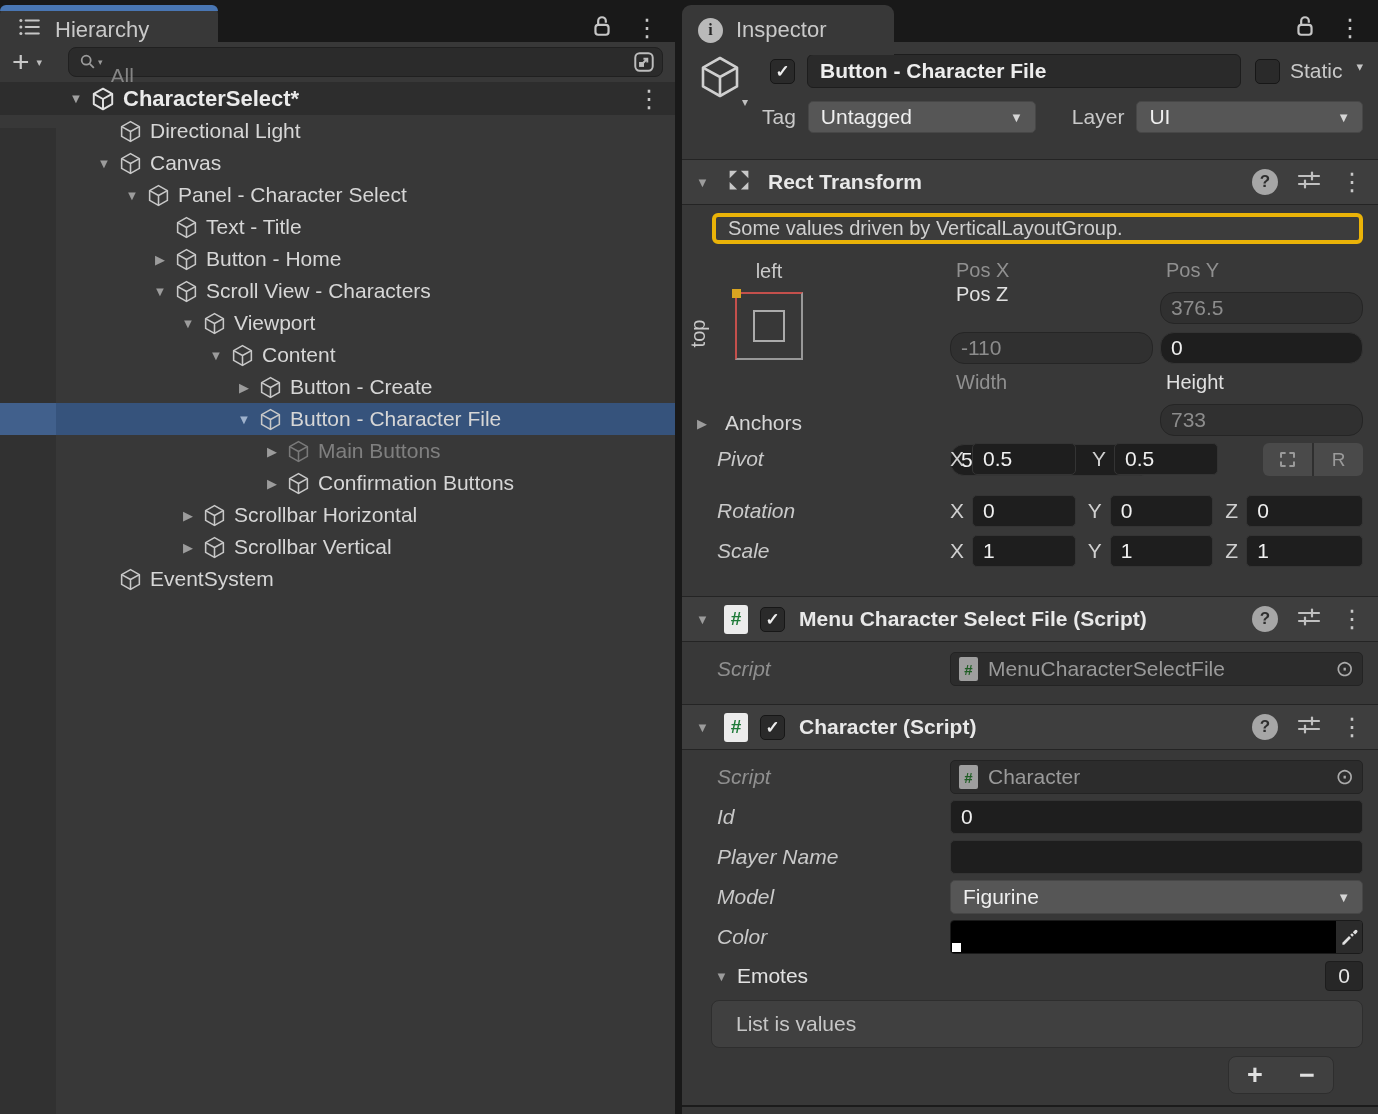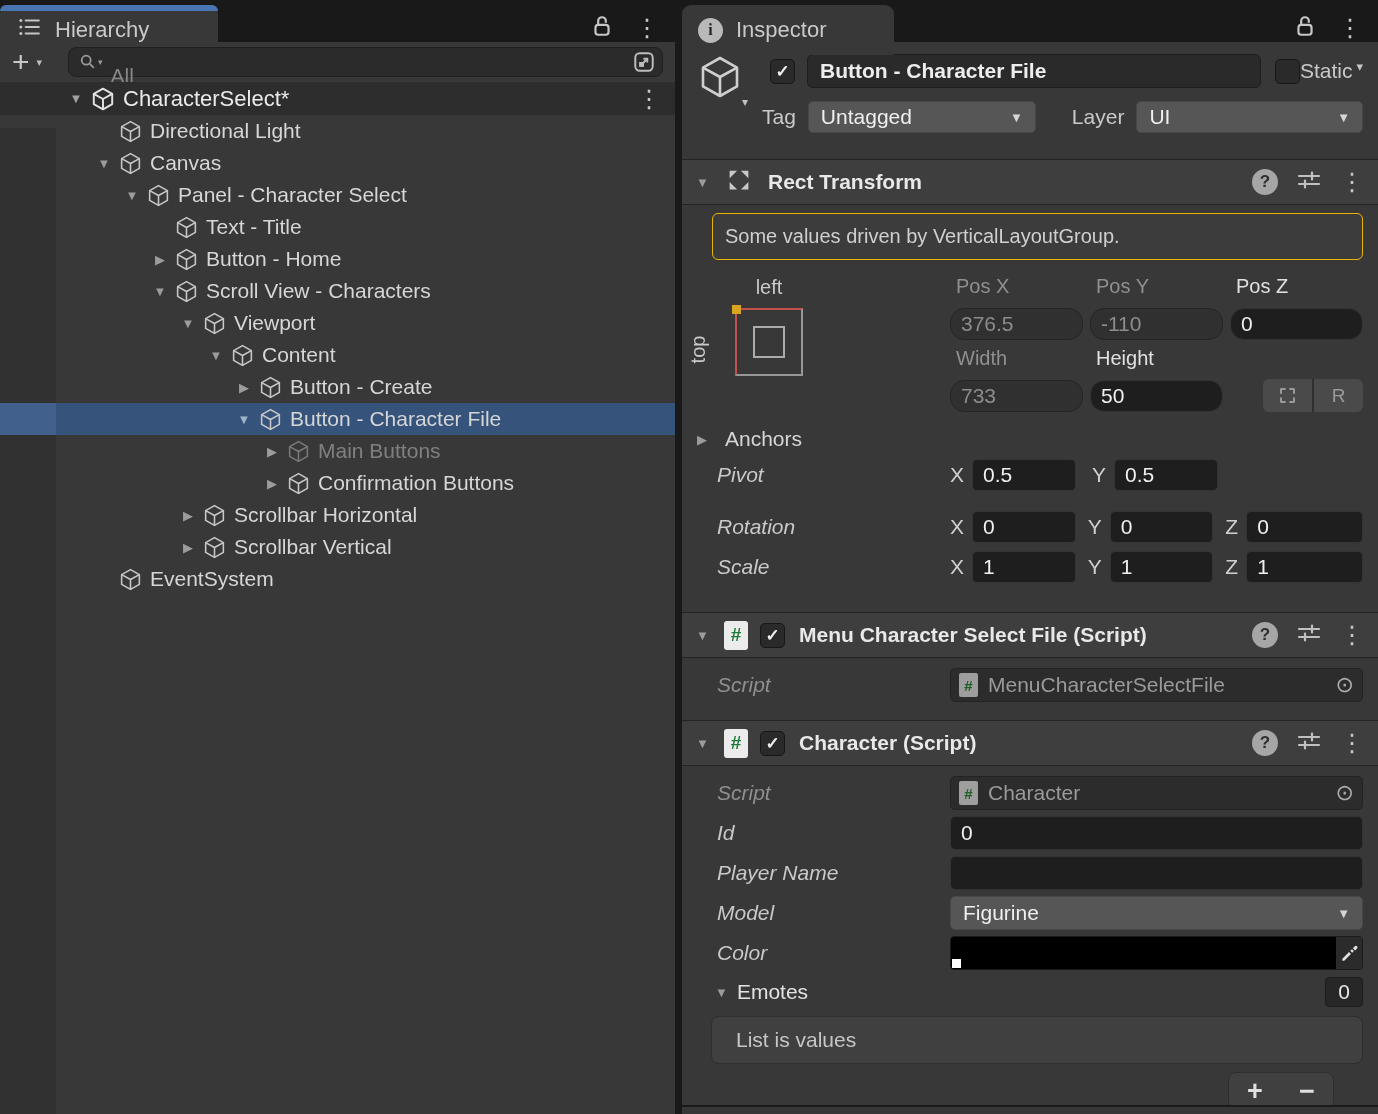--- a/index.html
+++ b/index.html
@@ -46,21 +46,21 @@
     width:30px; height:26px; margin-right:3px; border-radius:6px;
     display:flex; align-items:center; justify-content:center;
   }
 
   
   .scene-row {
     height:33px; background:#2D2D2D; display:flex; align-items:center;
     padding-left:62px; position:relative;
   }
   .scene-row .arrow { width:28px; font-size:13px; color:#A0A0A0; text-align:center; }
-  .scene-name { font-size:22px; font-weight:normal; color:#EAEAEA; margin-left:7px; }
+  .scene-name { font-size:22px; font-weight:bold; color:#EAEAEA; margin-left:7px; }
   .scene-kebab { margin-left:auto; margin-right:14px; }
 
   
   #tree { position:relative; }
   .hier-gutter { position:absolute; left:0; top:128px; bottom:0; width:56px; background:#313131; }
   .trow {
     position:relative; height:32px; display:flex; align-items:center;
     padding-left:calc(62px + var(--i) * 28px); font-size:21px; color:#D6D6D6;
   }
   .trow .arrow { width:28px; font-size:13px; color:#9C9C9C; text-align:center; flex:0 0 28px; }
@@ -112,47 +112,47 @@
   
   .go-header { padding:12px 15px 16px 14px; }
   .go-row1 { display:flex; align-items:center; height:34px; }
   .go-cube { position:relative; width:54px; height:52px; margin-top:16px; flex:0 0 54px; color:#CFCFCF; }
   .go-cube .dd-arrow { position:absolute; right:2px; bottom:-4px; font-size:12px; color:#C0C0C0; }
   .go-name {
     flex:1; margin-left:12px; height:34px; background:#2A2A2A; border:1px solid #1D1D1D; border-radius:6px;
     font-size:21px; font-weight:bold; color:#EDEDED; padding:0 12px;
     font-family:"Liberation Sans", sans-serif; outline:none;
   }
-  .go-static { display:flex; align-items:flex-start; margin-left:14px; }
+  .go-static { display:flex; align-items:flex-start; margin-left:14px; gap:10px; }
   .go-static .static-label { font-size:21px; color:#C9C9C9; }
   .go-static .dd-arrow { font-size:13px; color:#C6C6C6; margin-left:4px; }
   .go-row2 { display:flex; align-items:center; margin-top:13px; height:32px; }
   .go-row2 .spacer { width:66px; flex:0 0 66px; }
   .tl-label { font-size:21px; color:#C9C9C9; margin-right:12px; }
   .tag-dd { width:228px; }
   .layer-label { margin-left:36px; }
   .layer-dd { flex:1; }
 
   
   .rt-body { padding:8px 0 28px 0; }
   .notice-box {
-    margin:0 15px 0 30px; height:47px; background:#3C3C3C; border:1px solid #eab308; border-radius:6px;
+    margin:0 15px 0 30px; height:31px; background:#3C3C3C; border:4px solid #eab308; border-radius:6px;
     display:flex; align-items:center; padding-left:12px; font-size:20px; color:#CFCFCF;
   }
   .rt-grid { display:flex; margin-top:16px; padding:0 15px; height:146px; }
   .anchor-cell { flex:0 0 253px; position:relative; }
   .anchor-word-h { position:absolute; left:38px; top:0; width:68px; text-align:center; font-size:20px; color:#C9C9C9; }
   .anchor-word-v { position:absolute; left:-12px; top:62px; font-size:20px; color:#C9C9C9; transform:rotate(-90deg); }
   .anchor-square {
     position:absolute; left:38px; top:32px; width:68px; height:68px;
     border:2px solid #989898; border-top-color:#C4504C; border-left-color:#C4504C;
   }
   .anchor-square .corner { position:absolute; left:-5px; top:-5px; width:9px; height:9px; background:#D9A521; }
   .anchor-square .inner { position:absolute; left:16px; top:16px; width:32px; height:32px; border:2px solid #ABABAB; }
-  .fields-grid { flex:1; display:grid; grid-template-columns:1fr 1fr 1fr; column-gap:7px; align-content:start; }
+  .fields-grid { flex:1; display:grid; grid-template-columns:1fr 1fr; column-gap:7px; align-content:start; }
   .fgl { font-size:20px; padding-left:6px; height:24px; display:flex; align-items:flex-end; padding-bottom:2px; }
   .fgl.dim { color:#909090; } .fgl.lit { color:#E0E0E0; }
   .fields-grid .field { margin-top:8px;border-radius:14px; }
   .row2-label { margin-top:8px; }
   .sizebtn-cell { display:flex; justify-content:flex-end; align-items:flex-end; margin-top:4px; }
   .sizebtn-group { display:flex; width:100px; height:33px; }
   .sizebtn { flex:1; background:#4A4A4A; display:flex; align-items:center; justify-content:center; }
   .sizebtn.left { border-radius:6px 0 0 6px; border-right:2px solid #2F2F2F; }
   .sizebtn.right { border-radius:0 6px 6px 0; font-size:19px; color:#9A9A9A; }
   .dashed-square { width:15px; height:15px; border:2px dashed #9A9A9A; border-radius:2px; }

